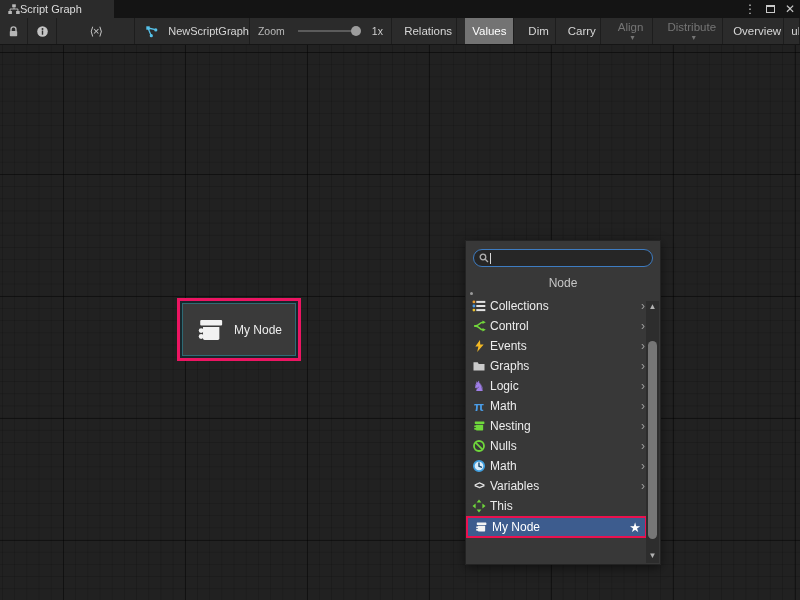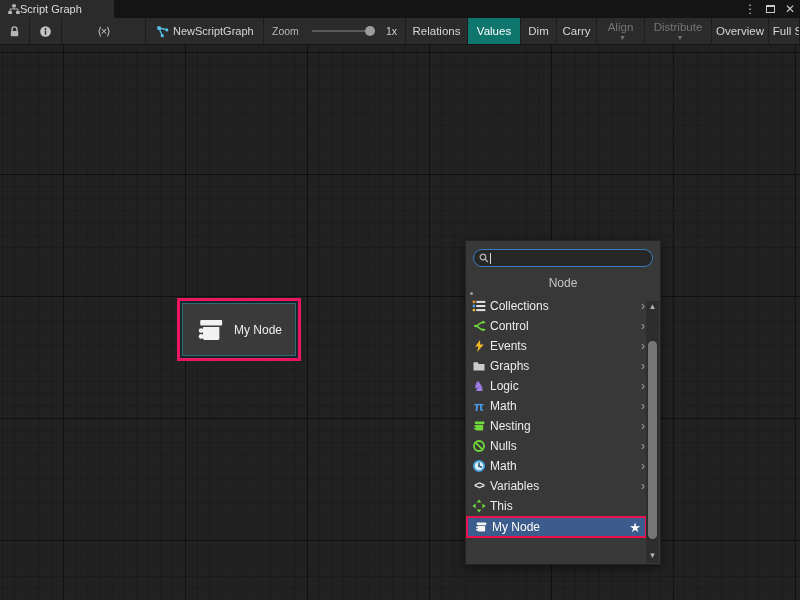--- a/index.html
+++ b/index.html
@@ -13,25 +13,25 @@
          display:flex; align-items:center; padding:0 8px; }
   .tab-label { font-size:11px; color:#dcdcdc; white-space:nowrap; }
   .win-controls { position:absolute; right:5px; top:0; height:18px; display:flex; align-items:center; gap:10px; }
   .win-glyph { color:#c9c9c9; font-size:12px; line-height:18px; cursor:default; }
   .max-box { width:9px; height:8px; border:1.5px solid #c9c9c9; border-top-width:2.5px; display:inline-block; }
 
   
   .toolbar { position:absolute; left:0; top:18px; width:800px; height:27px; background:#2b2b2b;
              border-bottom:1px solid #151515; display:flex; align-items:stretch; }
   .seg { display:flex; align-items:center; justify-content:center; border-right:1px solid #1d1d1d; height:100%; }
-  .seg.btn { color:#d6d6d6; font-size:11.5px; white-space:nowrap; cursor:default; }
-  .seg.btn.active { background:#0f766e; color:#ffffff;text-align:center; }
+  .seg.btn { color:#d6d6d6; font-size:11.5px; white-space:nowrap; cursor:default;margin-left:8px; }
+  .seg.btn.active { background:#737373; color:#ffffff;text-align:center; }
   .seg.btn.disabled { color:#757575;flex-direction:column; }
   .code-glyph { color:#c9c9c9; font-size:11px; letter-spacing:-1px; }
-  .graphname { gap:4px; justify-content:flex-start; padding-left:10px; color:#d6d6d6; font-size:11px; }
+  .graphname { gap:10px; justify-content:flex-start; padding-left:10px; color:#d6d6d6; font-size:11px; }
   .zoomseg { gap:13px; padding:0 8px; }
   .zoom-label { color:#b8b8b8; font-size:10.5px; }
   .zoom-val { color:#cfcfcf; font-size:10.5px; }
   .slider { position:relative; width:86px; height:12px; }
   .slider-track { position:absolute; left:0; right:0; top:5px; height:2px; background:#5b5b5b; }
   .slider-handle { position:absolute; right:-2px; top:1px; width:10px; height:10px; border-radius:50%; background:#9c9c9c; }
   .dd-arrow { font-size:8px; margin-left:4px; color:inherit; }
 
   
   .canvas { position:absolute; left:0; top:45px; width:800px; height:555px;

